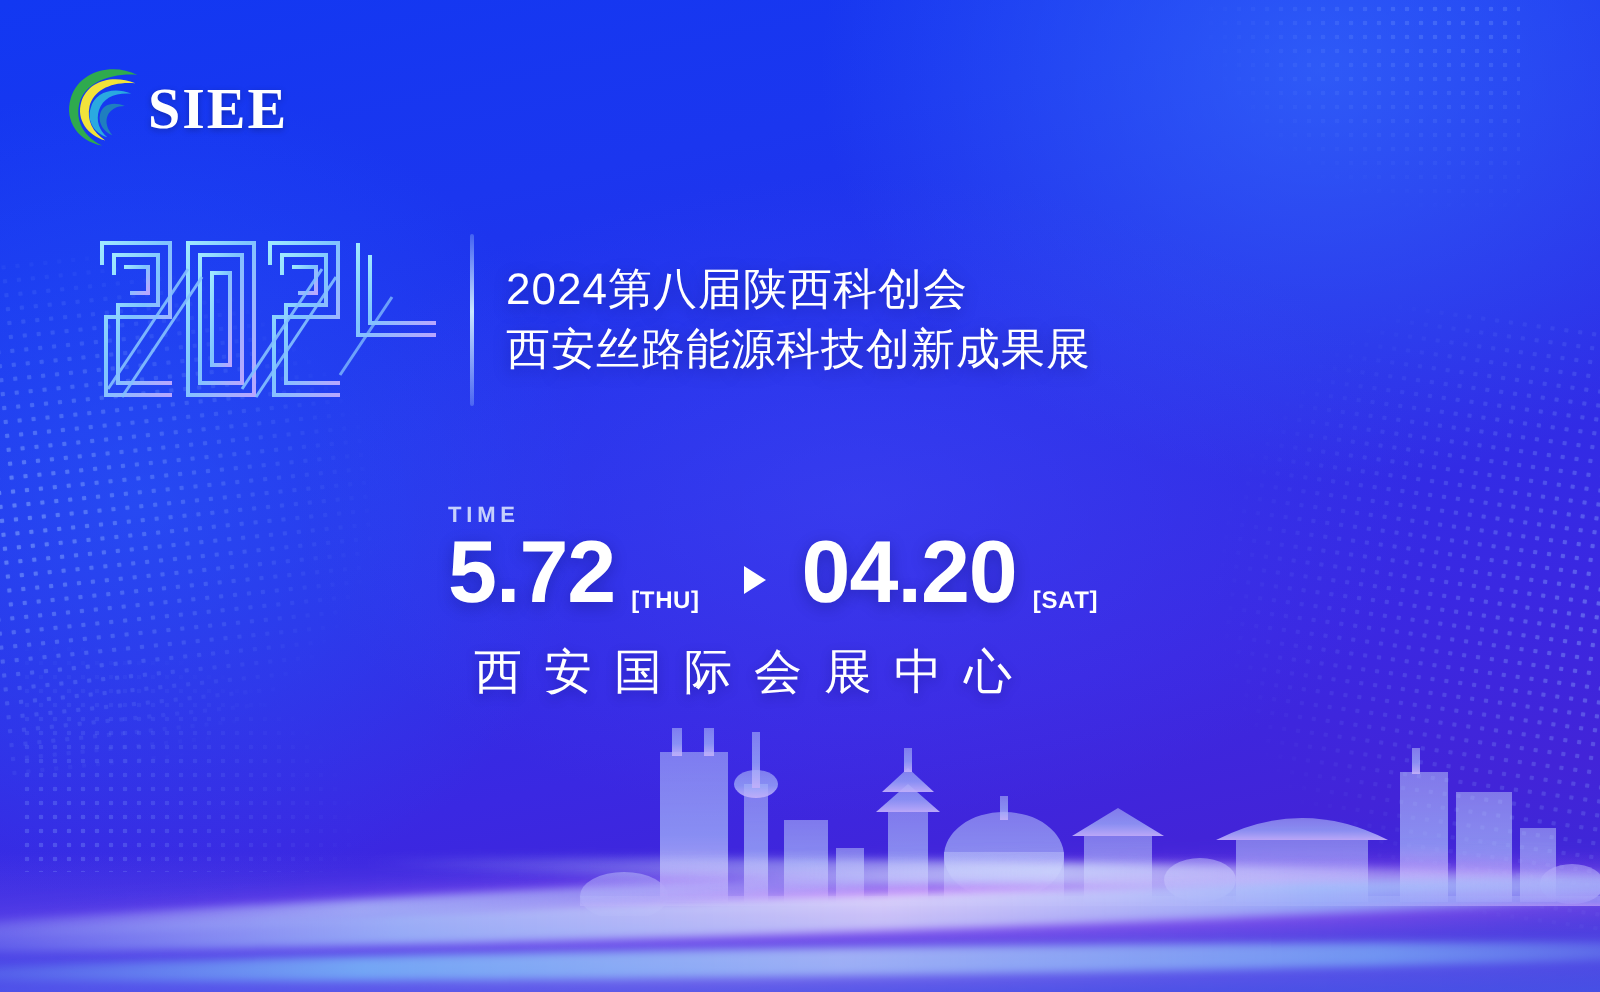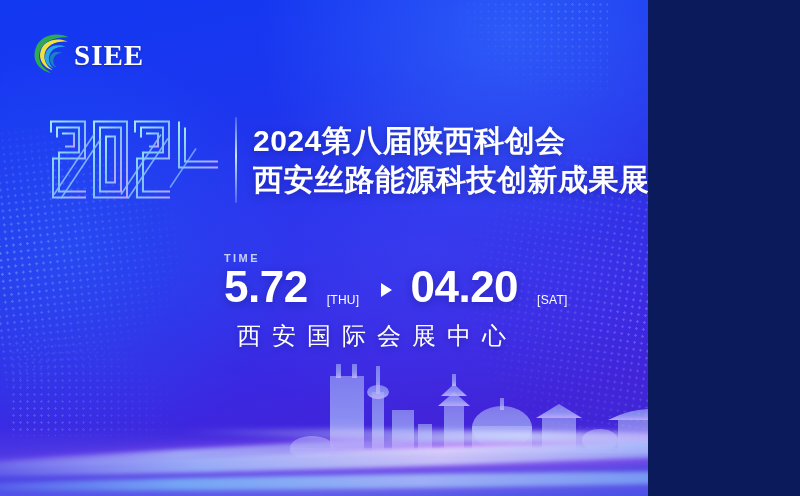--- a/index.html
+++ b/index.html
@@ -2,21 +2,21 @@
 <html><head>
 <meta charset="utf-8">
 <style>
   html, body {
     margin: 0;
     padding: 0;
     background: #0b1a5a;
   }
   #banner {
     position: relative;
-    width: 648px;
+    width: 800px;
     height: 496px;
     overflow: hidden;
     font-family: "Liberation Sans", "DejaVu Sans", sans-serif;
     background: linear-gradient(168deg,
         #1238f2 0%,
         #1b36ef 22%,
         #2a2fe8 48%,
         #3a28e2 68%,
         #4224d8 82%,
         #3a2ad6 100%);
@@ -115,22 +115,22 @@
   .divider {
     width: 2px;
     height: 86px;
     margin: 0 16px 0 14px;
     background: linear-gradient(180deg, rgba(180,230,255,.25), rgba(210,240,255,.95) 45%, rgba(180,230,255,.25));
     border-radius: 2px;
   }
   .titles { display: flex; flex-direction: column; gap: 4px; }
   .title-line {
     color: #ffffff;
-    font-size: 30px;
-    font-weight: bold;
+    font-size: 22px;
+    font-weight: normal;
     line-height: 1.18;
     letter-spacing: 0.5px;
     white-space: nowrap;
     text-shadow: 0 2px 8px rgba(5,10,80,.35);
   }
 
   
   .date-block {
     position: absolute;
     left: 224px; top: 252px;
@@ -151,23 +151,23 @@
     color: #ffffff;
     font-size: 44px;
     font-weight: bold;
     line-height: 1;
     letter-spacing: -0.5px;
     text-shadow: 0 2px 8px rgba(5,10,80,.3);
   }
   .date-dow {
     color: #ffffff;
     font-size: 12px;
-    font-weight: normal;
+    font-weight: bold;
     line-height: 1;
-    margin: 0 0 3px 19px;
+    margin: 0 0 3px 8px;
     letter-spacing: .3px;
   }
   .arrow-sep {
     width: 0; height: 0;
     border-left: 11px solid #ffffff;
     border-top: 7px solid transparent;
     border-bottom: 7px solid transparent;
     margin: 0 18px 12px 22px;
   }
 

